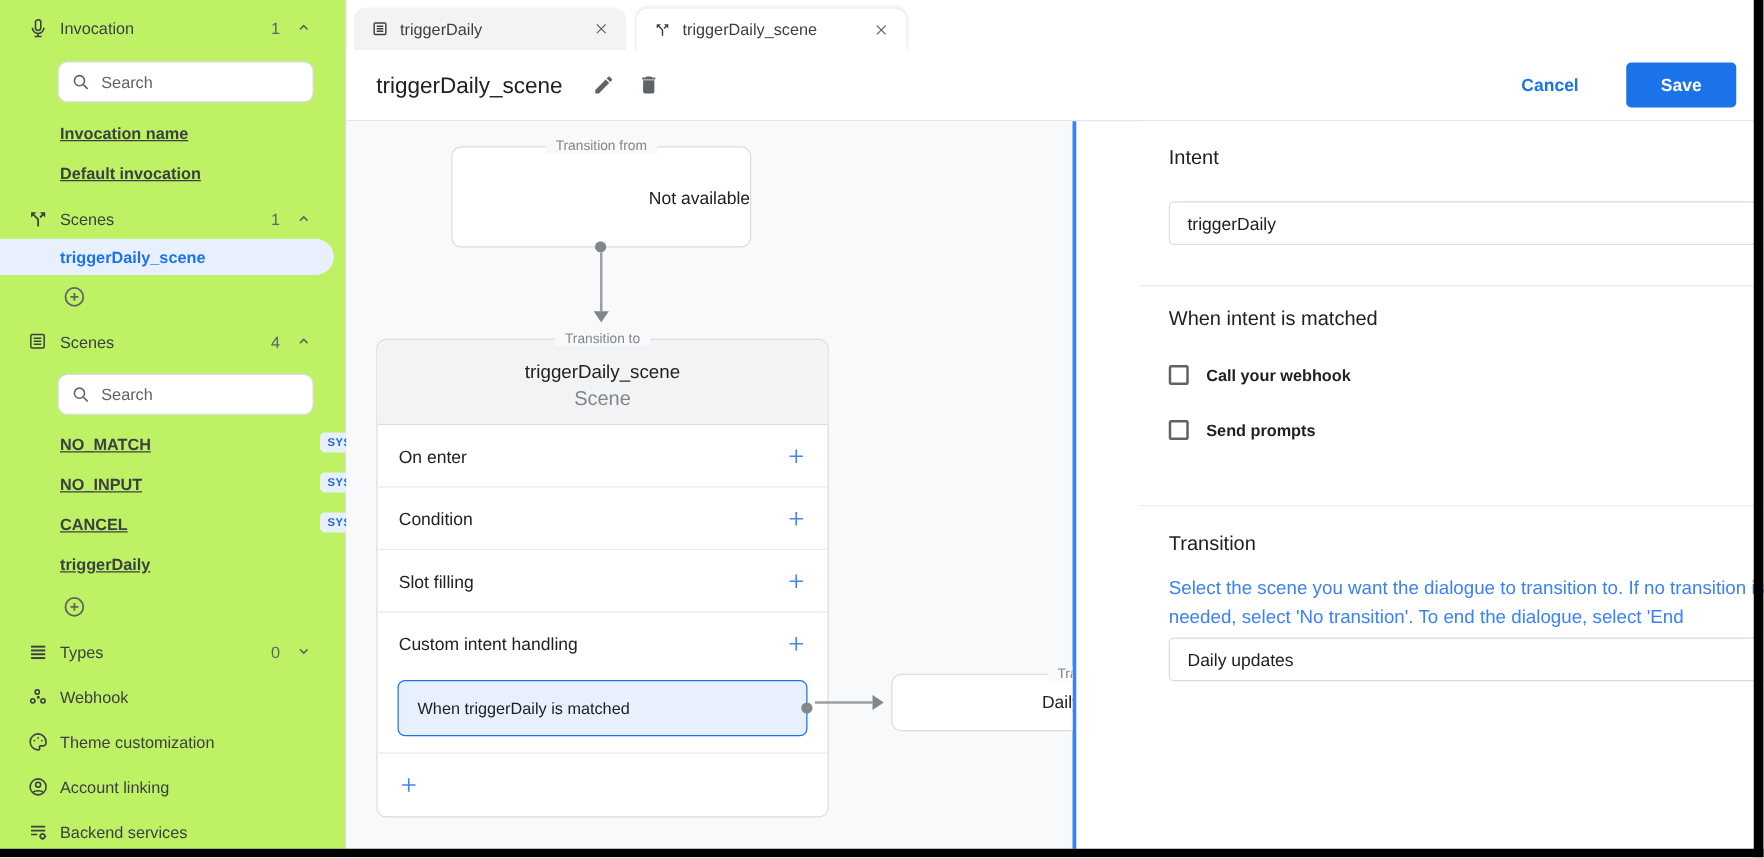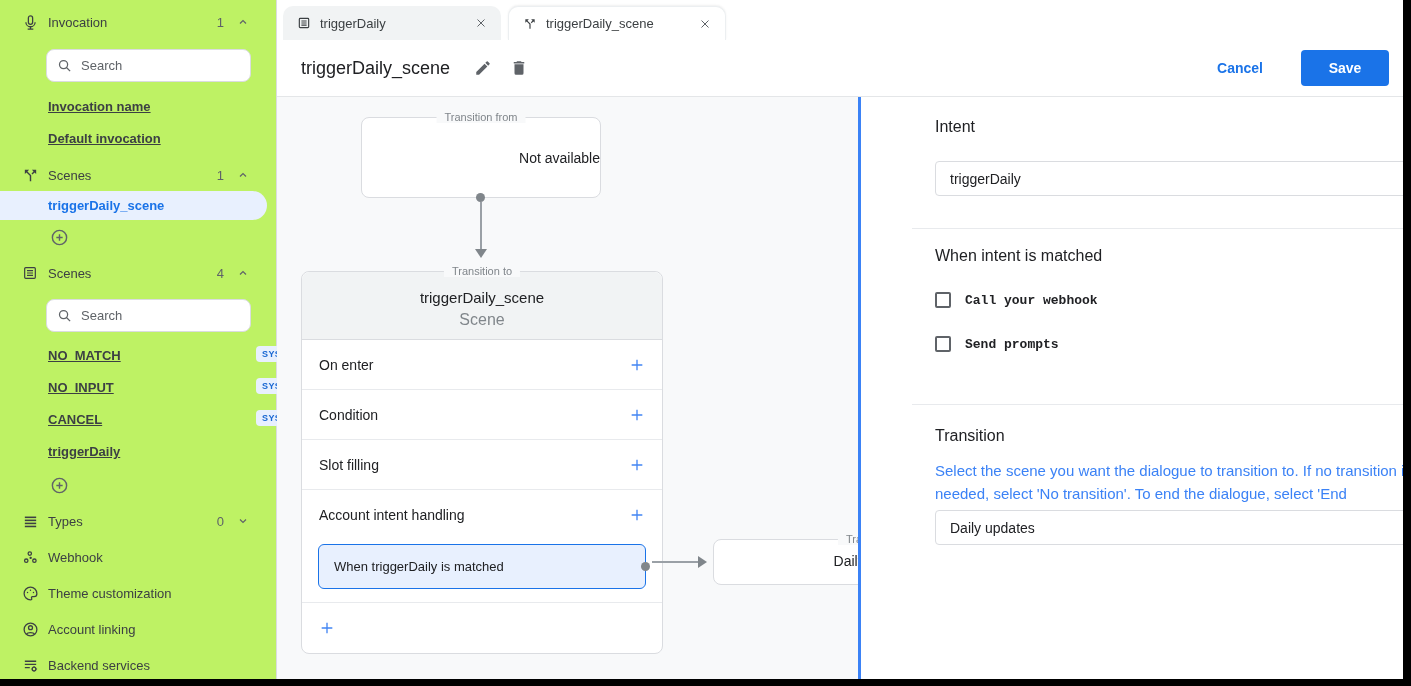--- a/index.html
+++ b/index.html
@@ -70,21 +70,21 @@
   #target-box { position:absolute; left:436px; top:442px; width:326px; height:46px; background:#fff; border:1px solid #dadce0; border-radius:8px; }
   #target-box .box-text { position:absolute; left:0; right:0; top:13px; text-align:center; font-size:14px; color:#202124; }
 
   
   #panel { position:absolute; left:912px; top:97px; width:542px; height:582px; background:#fff; overflow:hidden; }
   .panel-h { position:absolute; left:23px; font-size:16px; color:#202124; }
   .panel-divider { position:absolute; left:0; width:542px; height:1px; background:#e8eaed; }
   .dropdown { position:absolute; left:23px; width:513px; height:35px; border:1px solid #dadce0; border-radius:4px; background:#fff; display:flex; align-items:center; padding:0 14px; cursor:pointer; }
   .dropdown .dd-value { font-size:14px; color:#202124; flex:1 1 auto; }
   .dd-caret { width:0; height:0; border-left:5px solid transparent; border-right:5px solid transparent; border-top:6px solid #5f6368; }
-  .cb-row { position:absolute; left:23px; height:20px; display:flex; align-items:center;font-family:Liberation Mono, monospace; }
+  .cb-row { position:absolute; left:23px; height:20px; display:flex; align-items:center; }
   .cb-box { width:16px; height:16px; border:2px solid #5f6368; border-radius:2px; background:#fff; }
   .cb-label { font-size:13px; font-weight:700; color:#202124; margin-left:14px; }
   #panel-desc { position:absolute; left:23px; top:362px; width:508px; font-size:15px; color:#3b82f6; line-height:1.55; }
   #collapse-pill { position:absolute; left:527px; top:14px; width:32px; height:32px; border-radius:50%; background:#e8f0fe; display:flex; align-items:center; justify-content:center; cursor:pointer; }
 
   
   #strip-bottom { position:absolute; left:0; top:679px; width:1411px; height:7px; background:#000; }
   #strip-right { position:absolute; left:1403px; top:0; width:8px; height:686px; background:#000; }
 </style>
 </head>
@@ -333,21 +333,21 @@
             <path d="M12 4v16M4 12h16"></path>
           </svg>
       </div>
       <div class="card-row">
         <span class="row-label">Slot filling</span>
         <svg width="16" height="16" viewBox="0 0 24 24" fill="none" stroke="#4285f4" stroke-width="2">
             <path d="M12 4v16M4 12h16"></path>
           </svg>
       </div>
       <div class="card-row no-border">
-        <span class="row-label">Account intent handling</span>
+        <span class="row-label">Custom intent handling</span>
         <svg width="16" height="16" viewBox="0 0 24 24" fill="none" stroke="#4285f4" stroke-width="2">
             <path d="M12 4v16M4 12h16"></path>
           </svg>
       </div>
       <div class="child-wrap">
         <div id="matched-box">
           <span>When triggerDaily is matched</span>
           <span class="dot" id="matched-dot"></span>
         </div>
       </div>

